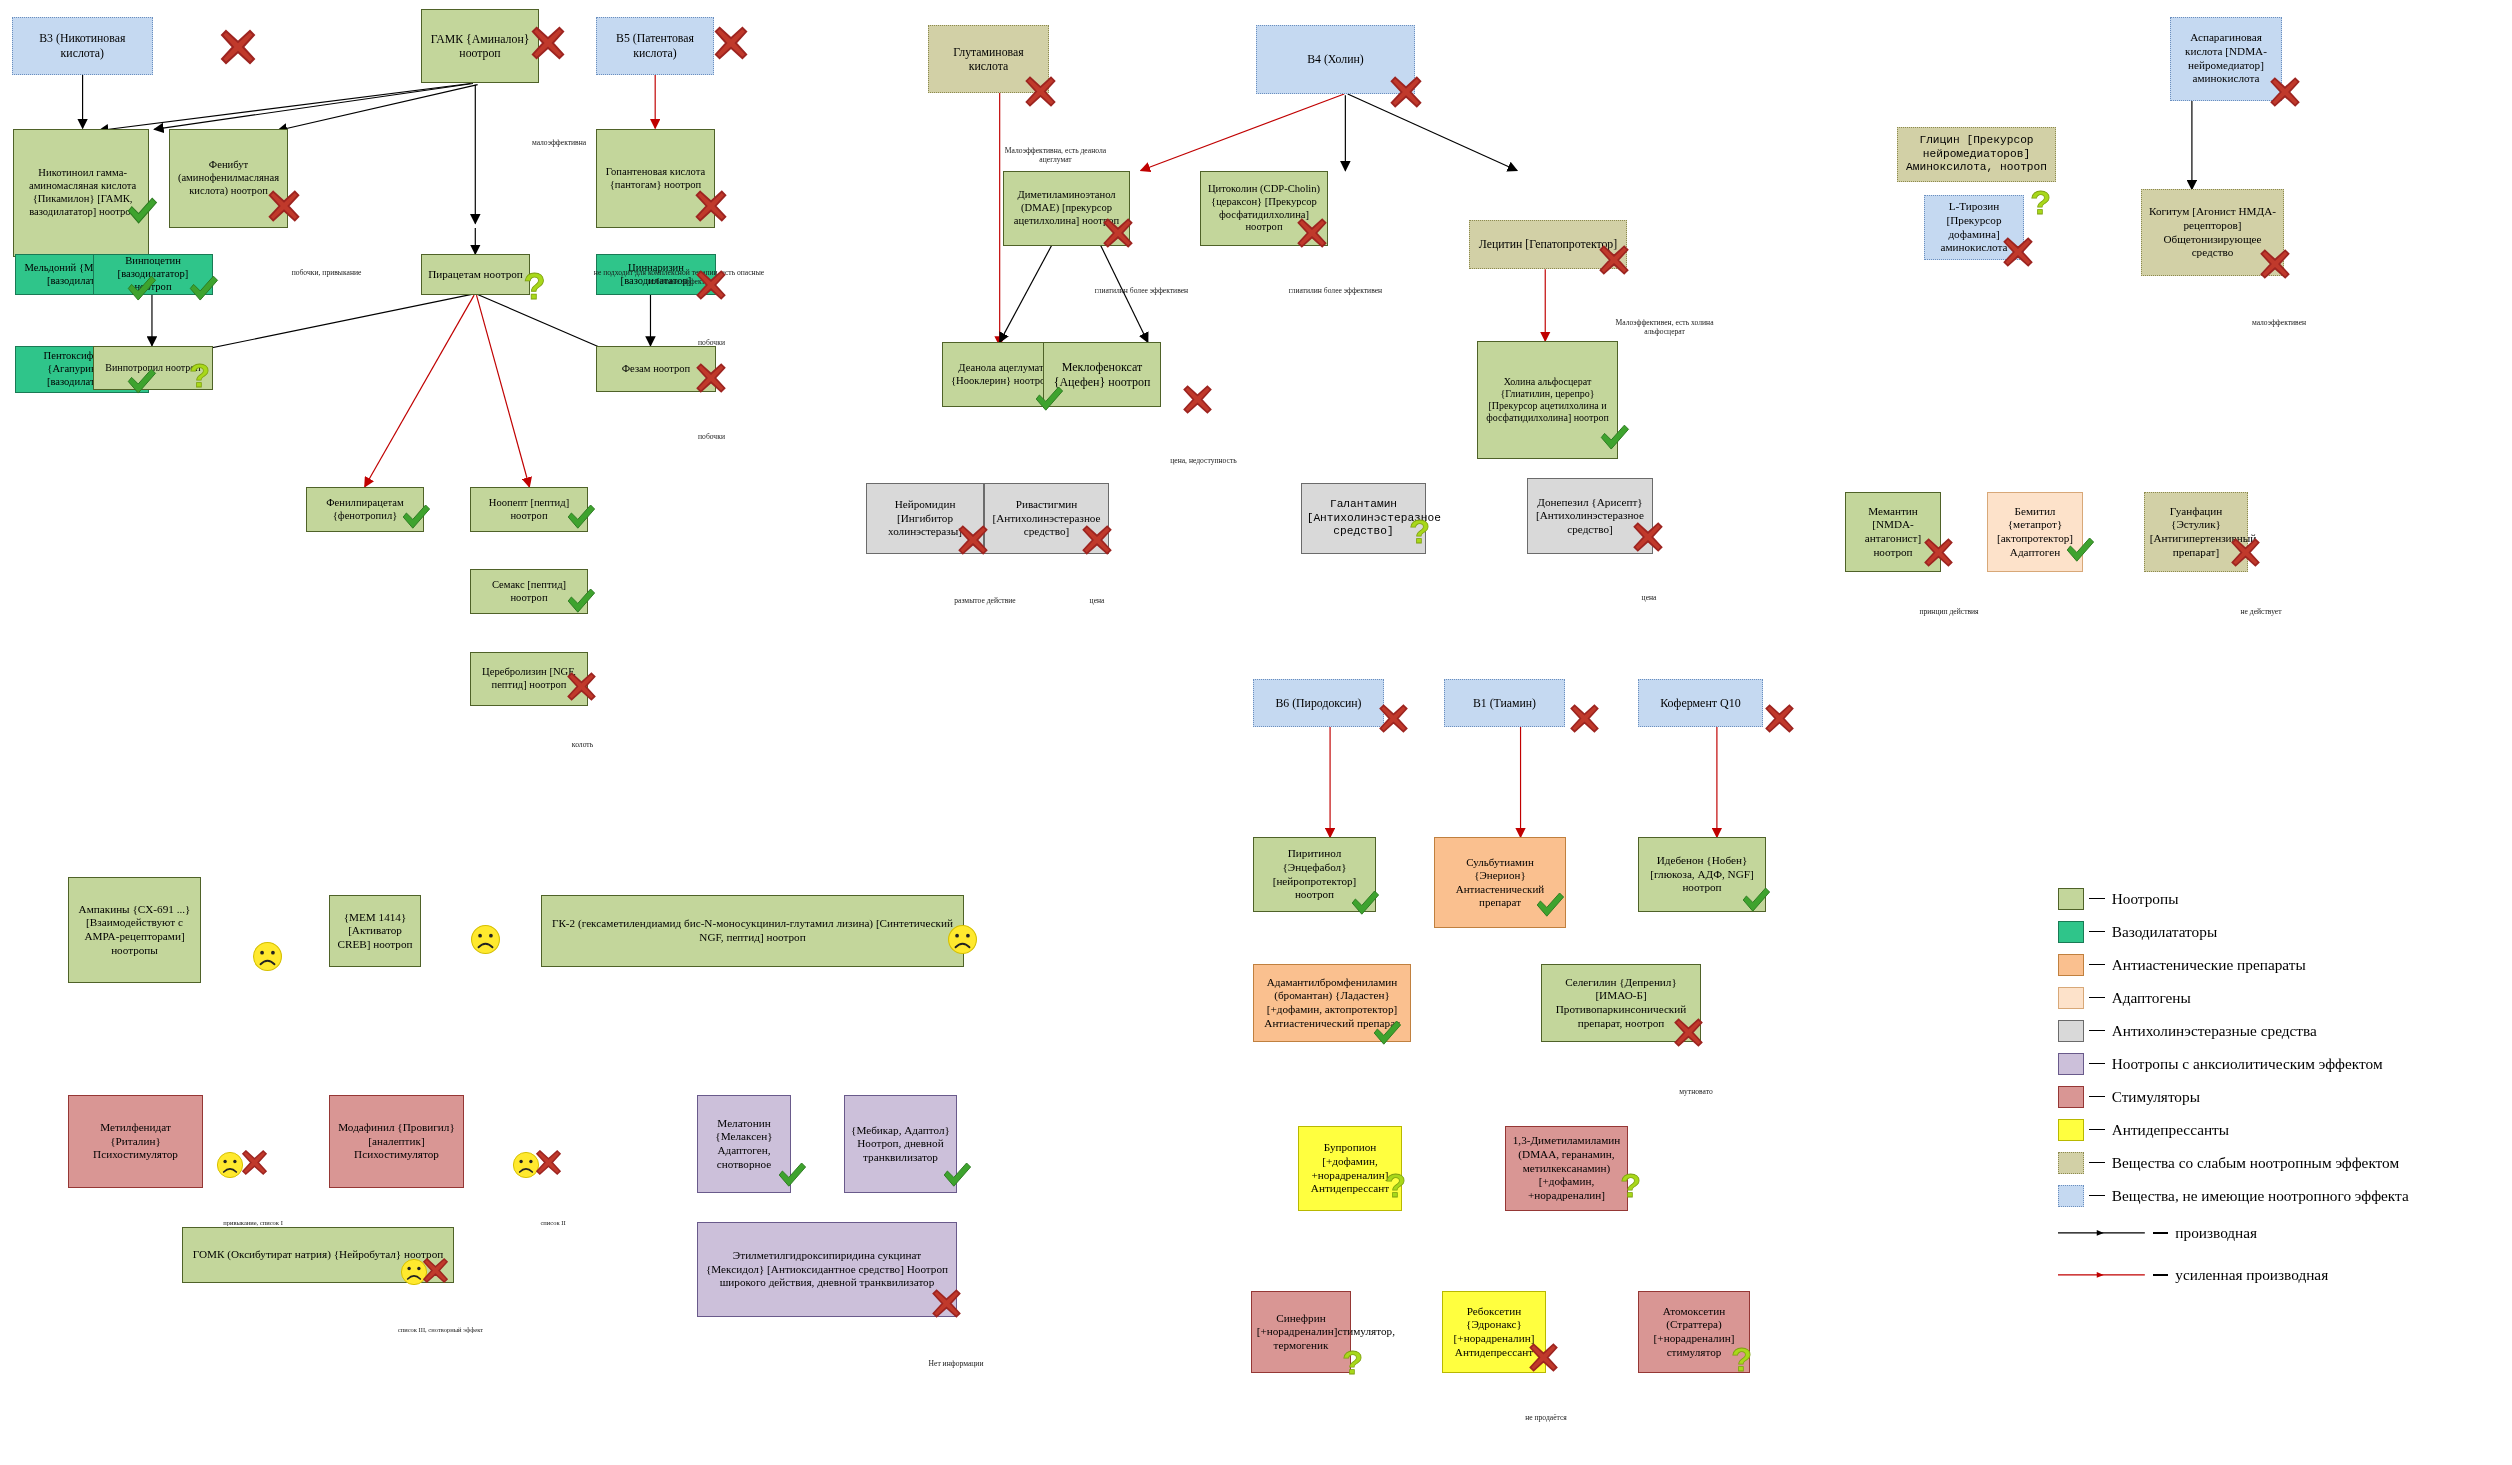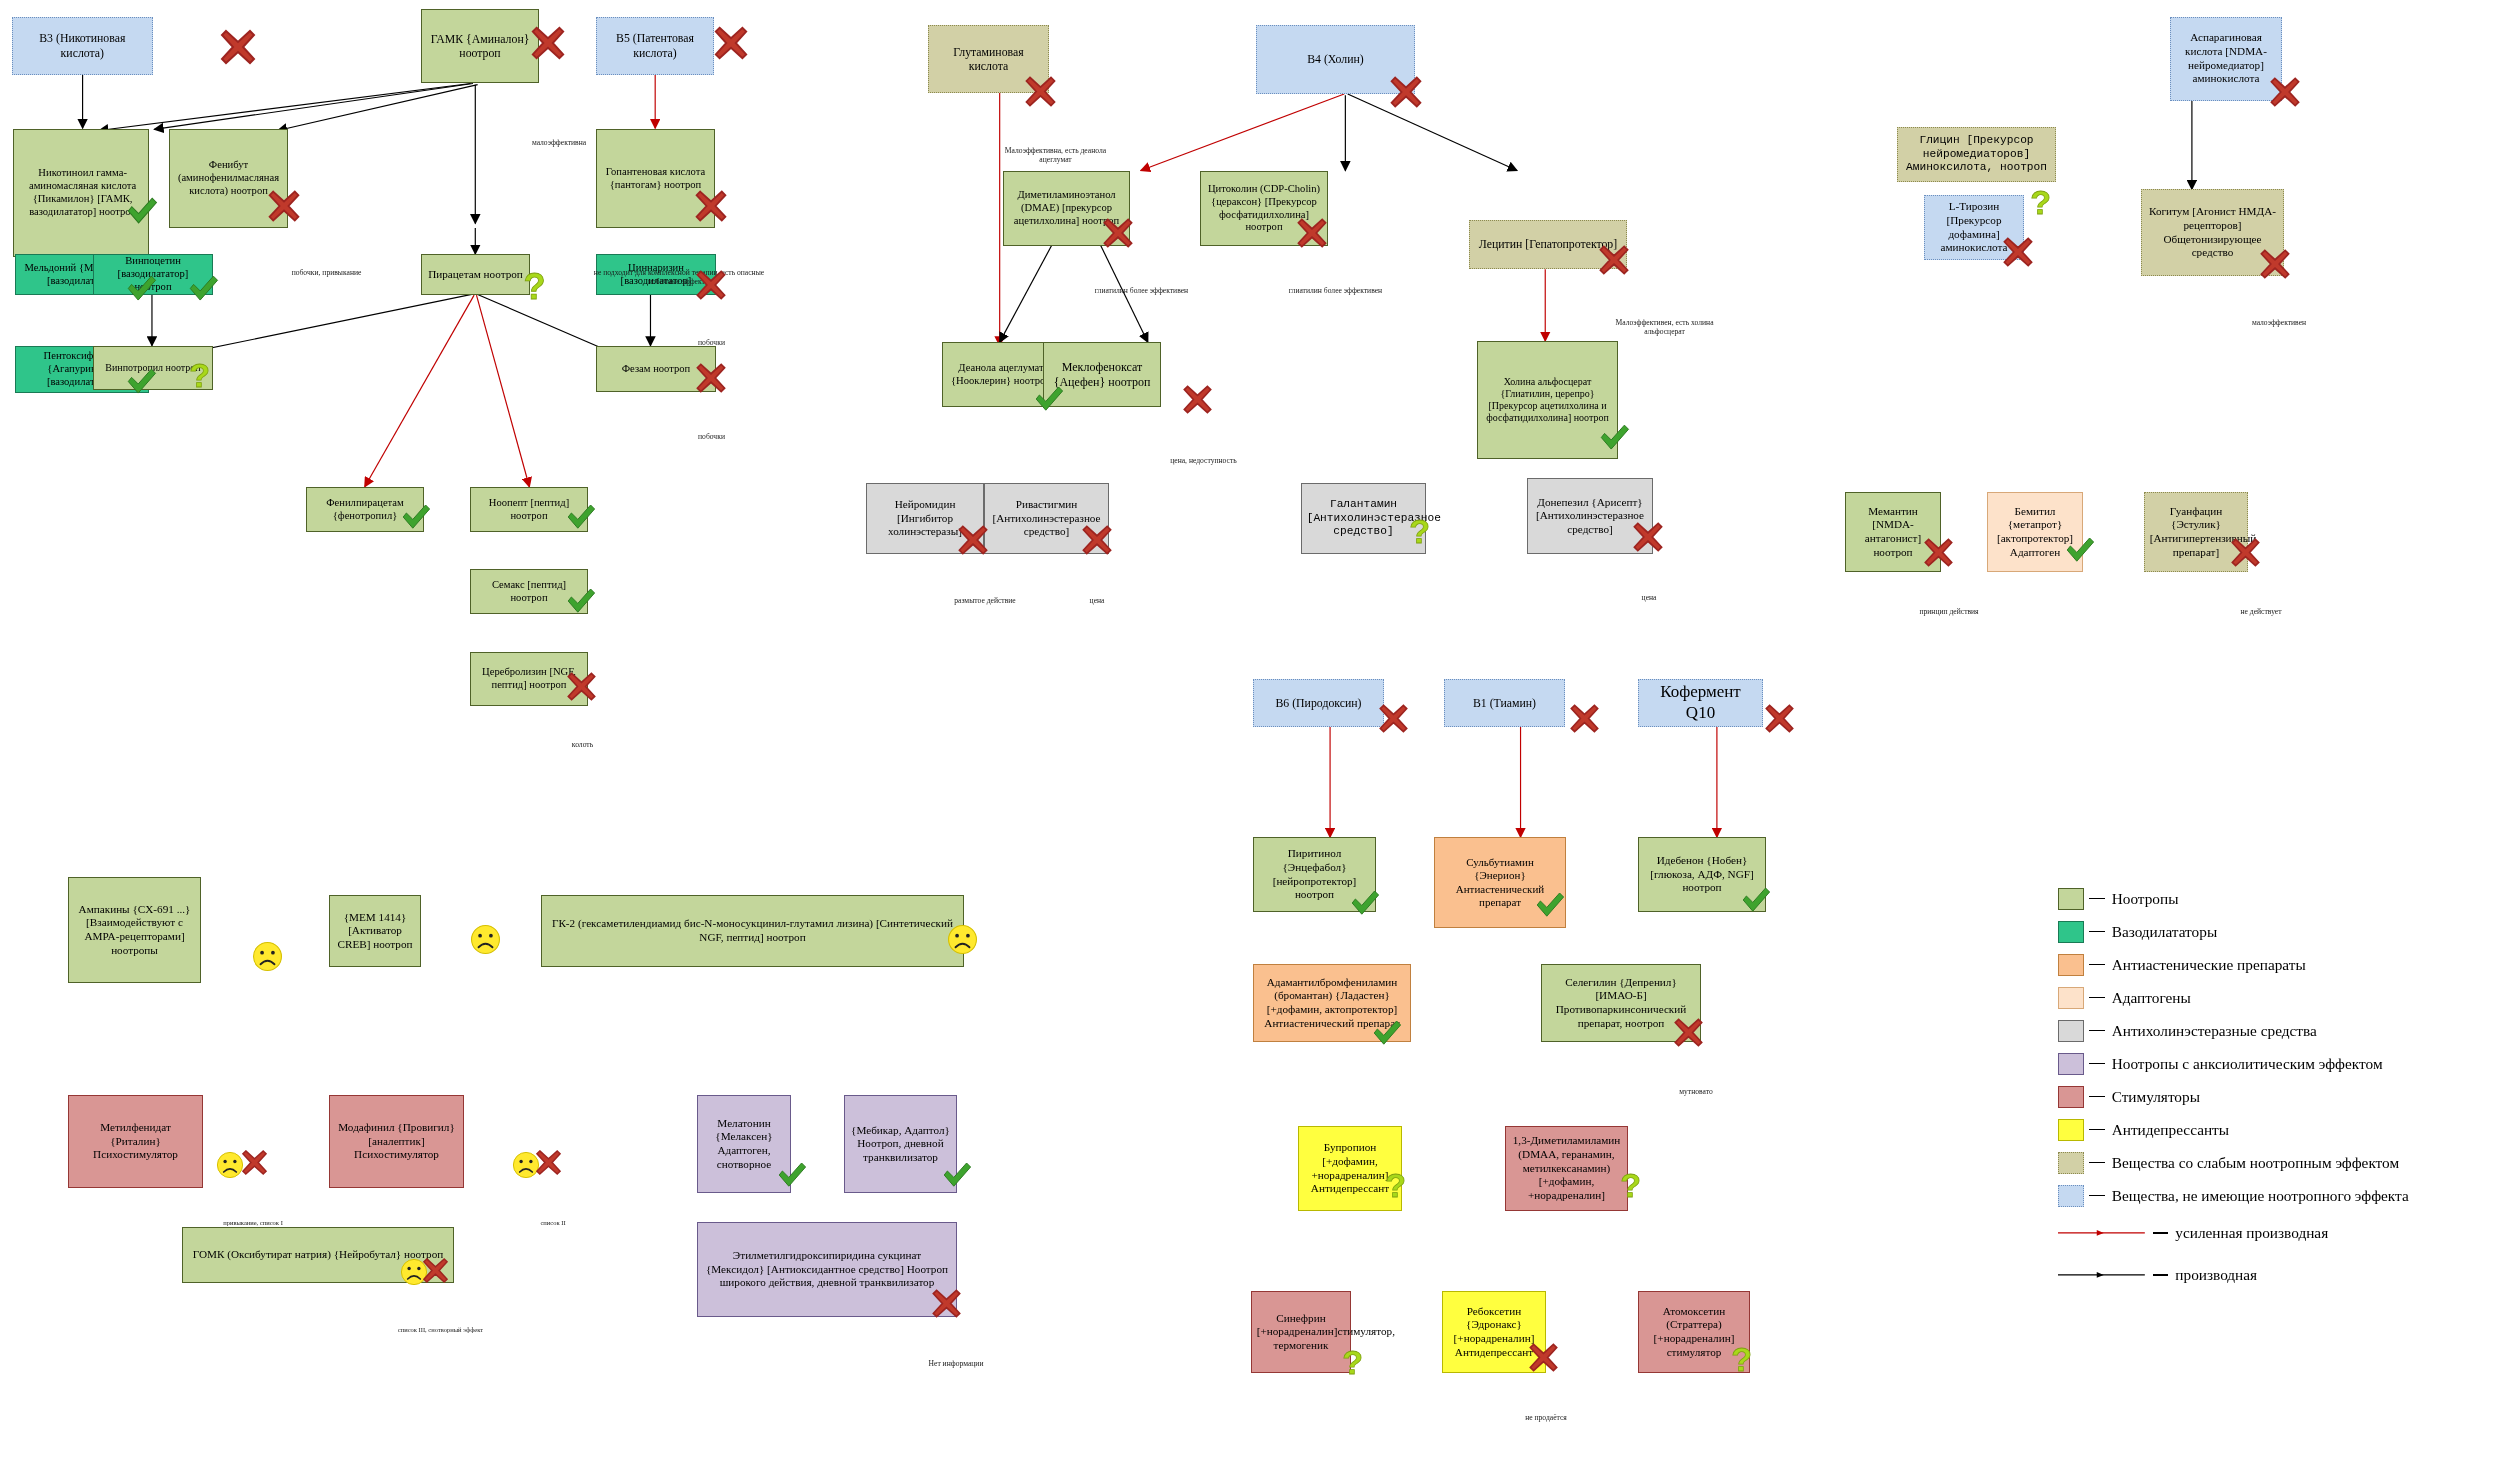--- a/index.html
+++ b/index.html
@@ -507,21 +507,21 @@
       <span class="txt">B1 (Тиамин)</span>
     </div>
   <div class="mark" style="left:1568px;top:702px;">
     <svg width="33" height="33" viewBox="0 0 40 40">
         <g stroke="#9d2420" stroke-width="2" fill="#c0392b">
           <path d="M8,4 L20,15 L32,4 L36,8 L25,20 L36,32 L32,36 L20,25 L8,36 L4,32 L15,20 L4,8 z"></path>
         </g>
       </svg>
   </div>
 
-  <div class="node c-none" style="left:1638px;top:679px;width:125px;height:48px;font-size:17px;">
+  <div class="node c-none" style="left:1638px;top:679px;width:125px;height:48px;font-size:12px;">
       <span class="txt">Кофермент Q10</span>
     </div>
   <div class="mark" style="left:1763px;top:702px;">
     <svg width="33" height="33" viewBox="0 0 40 40">
         <g stroke="#9d2420" stroke-width="2" fill="#c0392b">
           <path d="M8,4 L20,15 L32,4 L36,8 L25,20 L36,32 L32,36 L20,25 L8,36 L4,32 L15,20 L4,8 z"></path>
         </g>
       </svg>
   </div>
 
@@ -792,36 +792,36 @@
       <div class="lg-sw c-weak"></div>
       <div class="lg-dash"></div>
       <div class="lg-txt">Вещества со слабым ноотропным эффектом</div>
     </div>
     <div class="lg-row">
       <div class="lg-sw c-none"></div>
       <div class="lg-dash"></div>
       <div class="lg-txt">Вещества, не имеющие ноотропного эффекта</div>
     </div>
 
+    <div class="lg-row" style="height:42px;">
+      <div class="lg-linewrap">
+        <svg width="88" height="11.8" viewBox="0 0 150 20">
+            <line x1="0" y1="10" x2="148" y2="10" stroke="#000" stroke-width="2"></line>
+            <path d="M66,5 L78,10 L66,15 z" fill="#000"></path>
+          </svg>
+      </div>
+      <div class="lg-dash"></div>
+      <div class="lg-txt">производная</div>
+    </div>
     <div class="lg-row" style="height:42px;">
       <div class="lg-linewrap">
         <svg width="88" height="11.8" viewBox="0 0 150 20">
             <line x1="0" y1="10" x2="148" y2="10" stroke="#c00000" stroke-width="2"></line>
             <path d="M66,5 L78,10 L66,15 z" fill="#c00000"></path>
           </svg>
       </div>
       <div class="lg-dash"></div>
       <div class="lg-txt">усиленная производная</div>
     </div>
-    <div class="lg-row" style="height:42px;">
-      <div class="lg-linewrap">
-        <svg width="88" height="11.8" viewBox="0 0 150 20">
-            <line x1="0" y1="10" x2="148" y2="10" stroke="#000" stroke-width="2"></line>
-            <path d="M66,5 L78,10 L66,15 z" fill="#000"></path>
-          </svg>
-      </div>
-      <div class="lg-dash"></div>
-      <div class="lg-txt">производная</div>
-    </div>
   </div>
 
 </div>
 
 
 </body></html>

